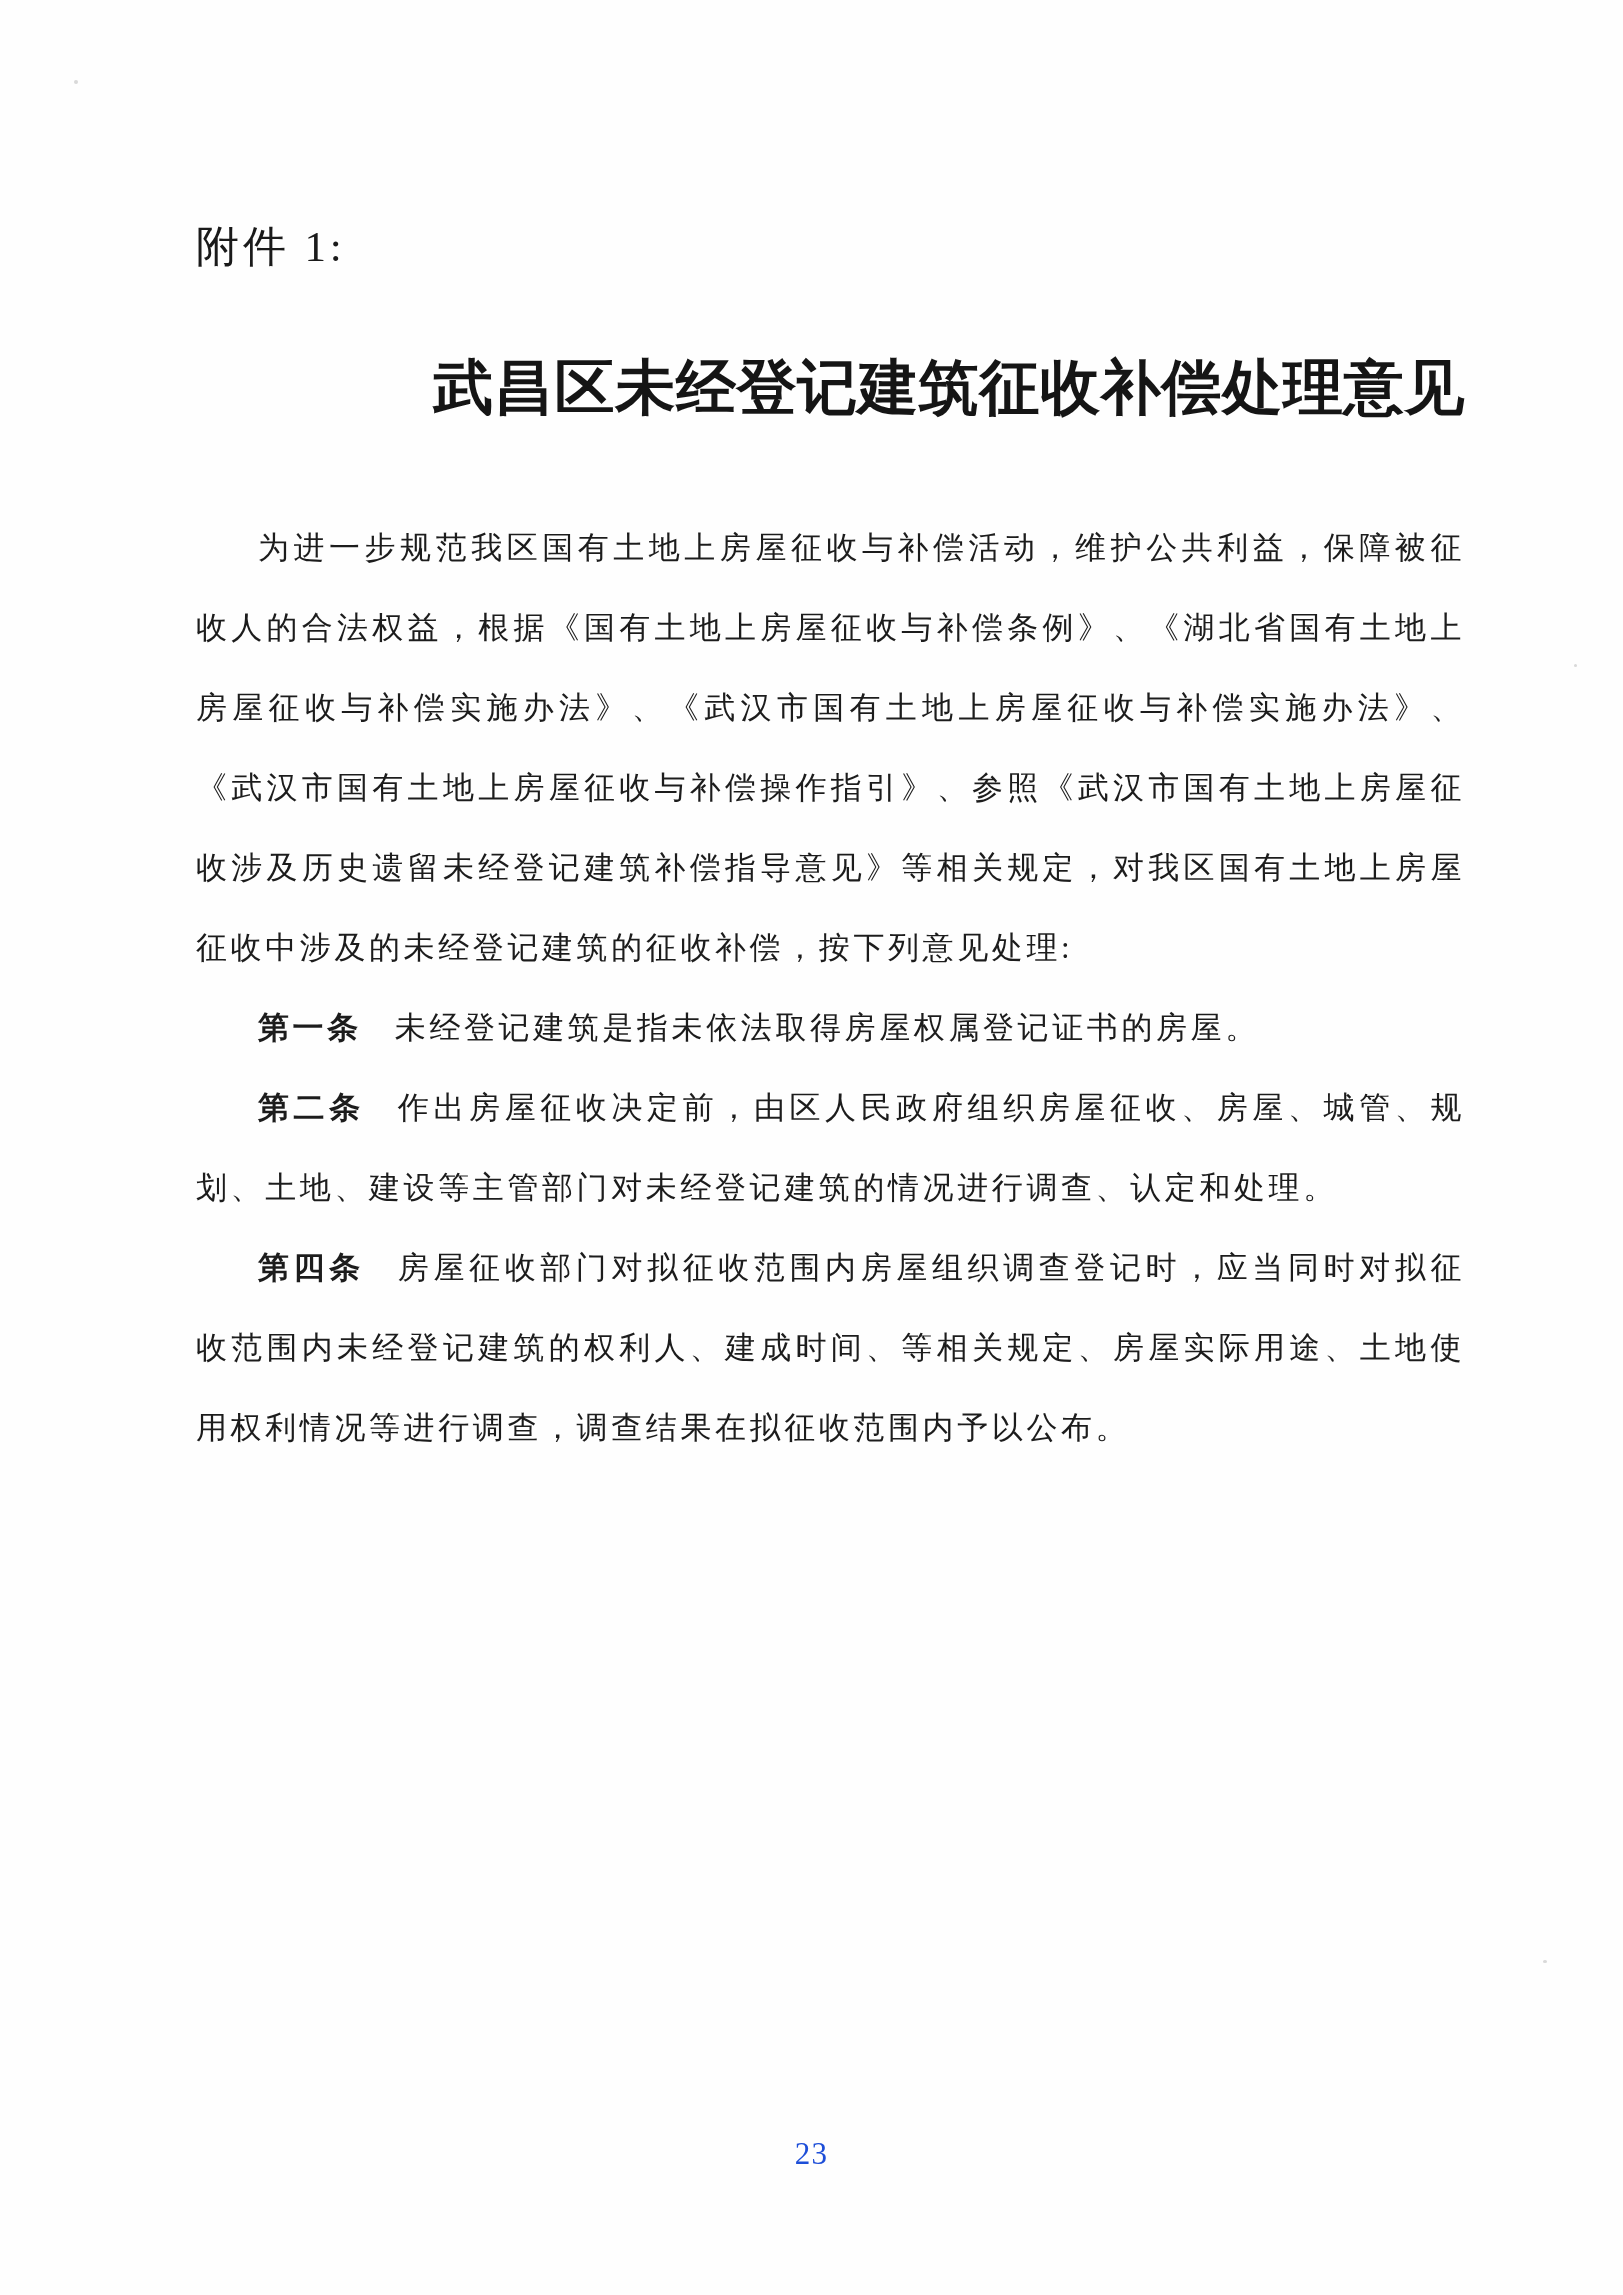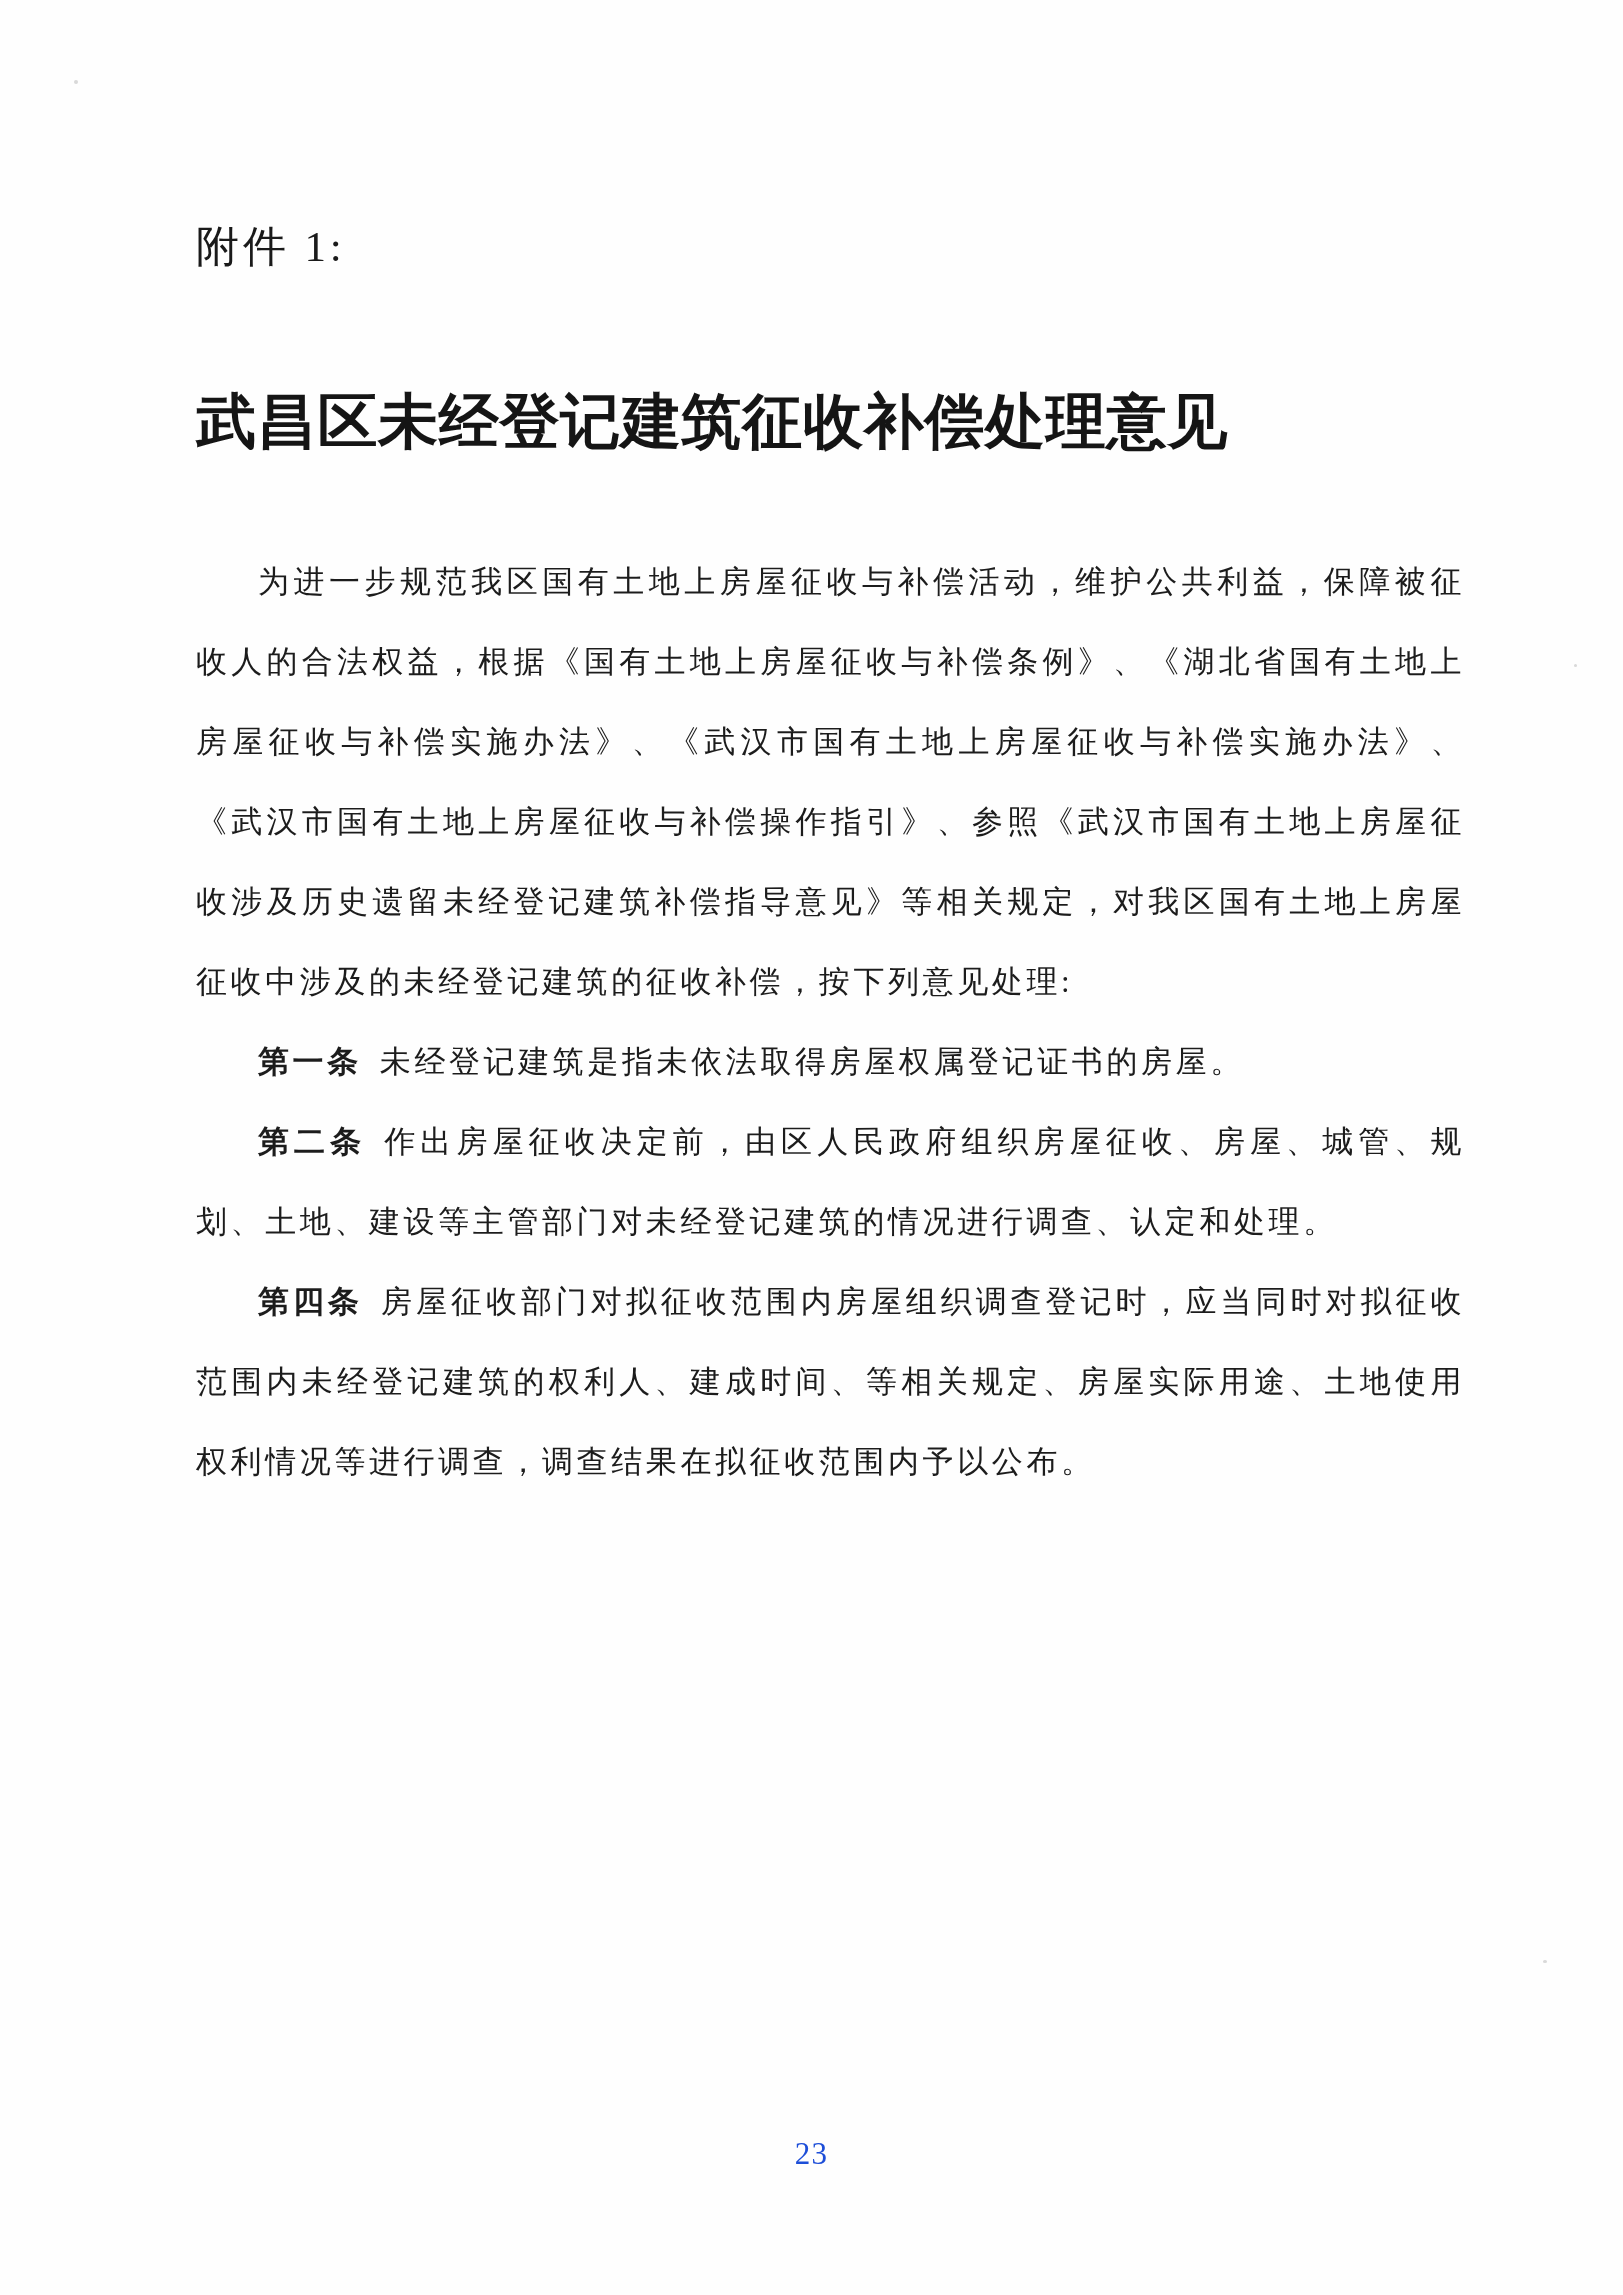--- a/index.html
+++ b/index.html
@@ -22,44 +22,44 @@
     top: 221px;
     width: 1269px;
   }
   .attachment-label {
     font-size: 43px;
     line-height: 51px;
     letter-spacing: 3.9px;
     color: #1a1a1a;
   }
   .doc-title {
-    margin-top: 114px;
+    margin-top: 80px;
     font-size: 60px;
     line-height: 72px;
     font-weight: bold;
-    text-align: left;
+    text-align: right;
     letter-spacing: 0.7px;
     color: #151515;
   }
   .body-text {
     margin-top: 84px;
     font-size: 31px;
     line-height: 80px;
     letter-spacing: 3.6px;
     text-align: justify;
     color: #1c1c1c;
   }
   .body-text p {
     margin: 0;
     padding: 0;
     text-indent: 2em;
   }
   .lead {
     font-weight: bold;
-    margin-right: 18px;
+    margin-right: 33px;
   }
   .lead:empty {
     display: none;
     margin-right: 0;
   }
   .page-number {
     position: absolute;
     left: 0;
     right: 0;
     bottom: 123px;

